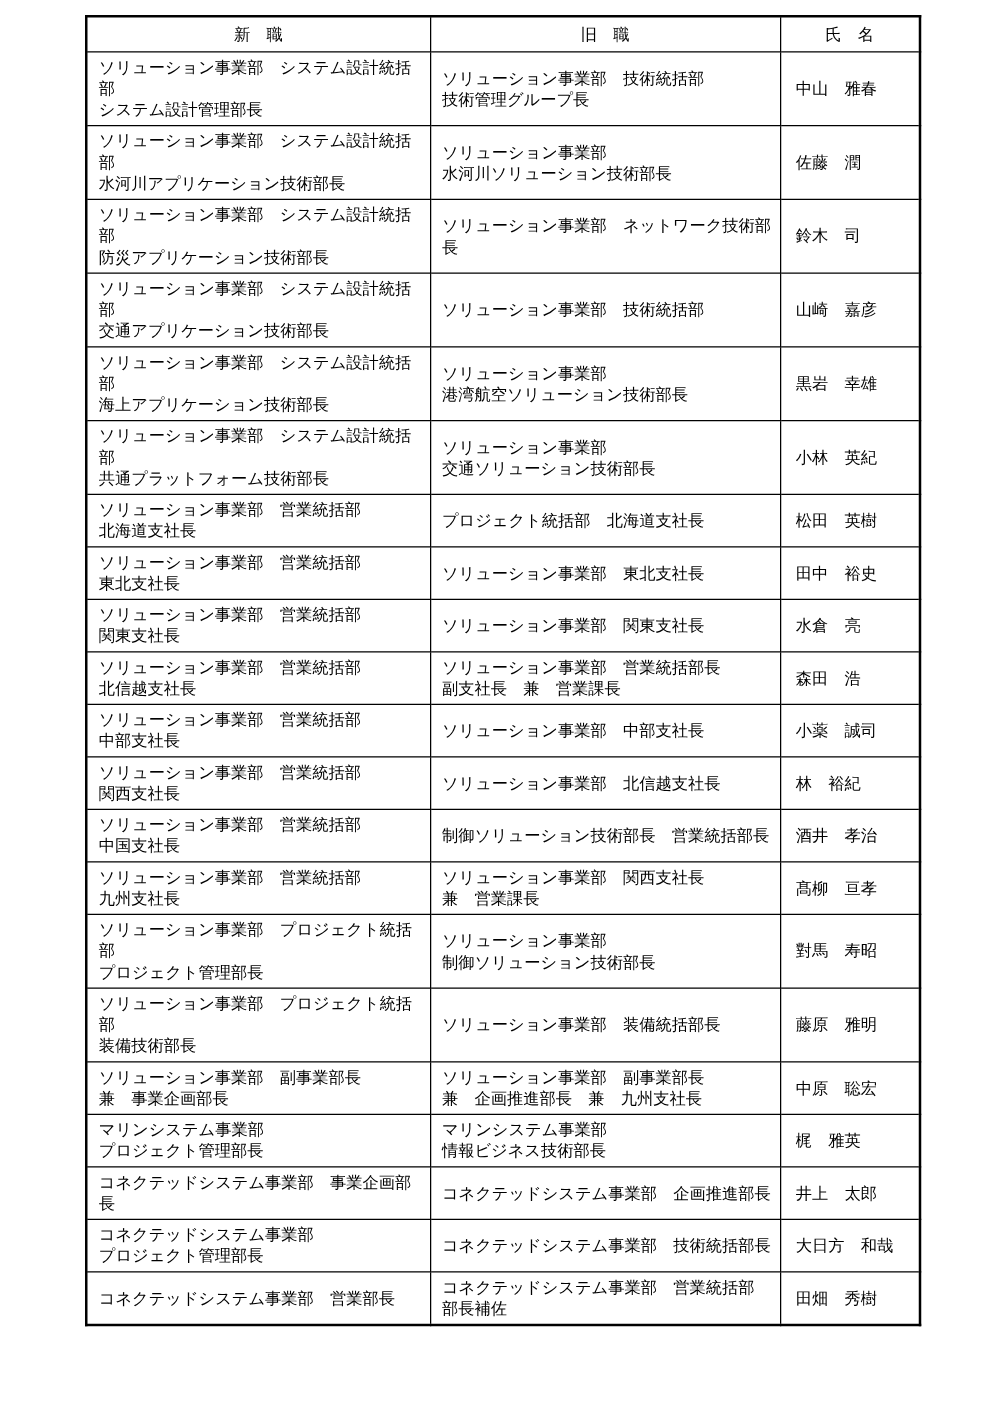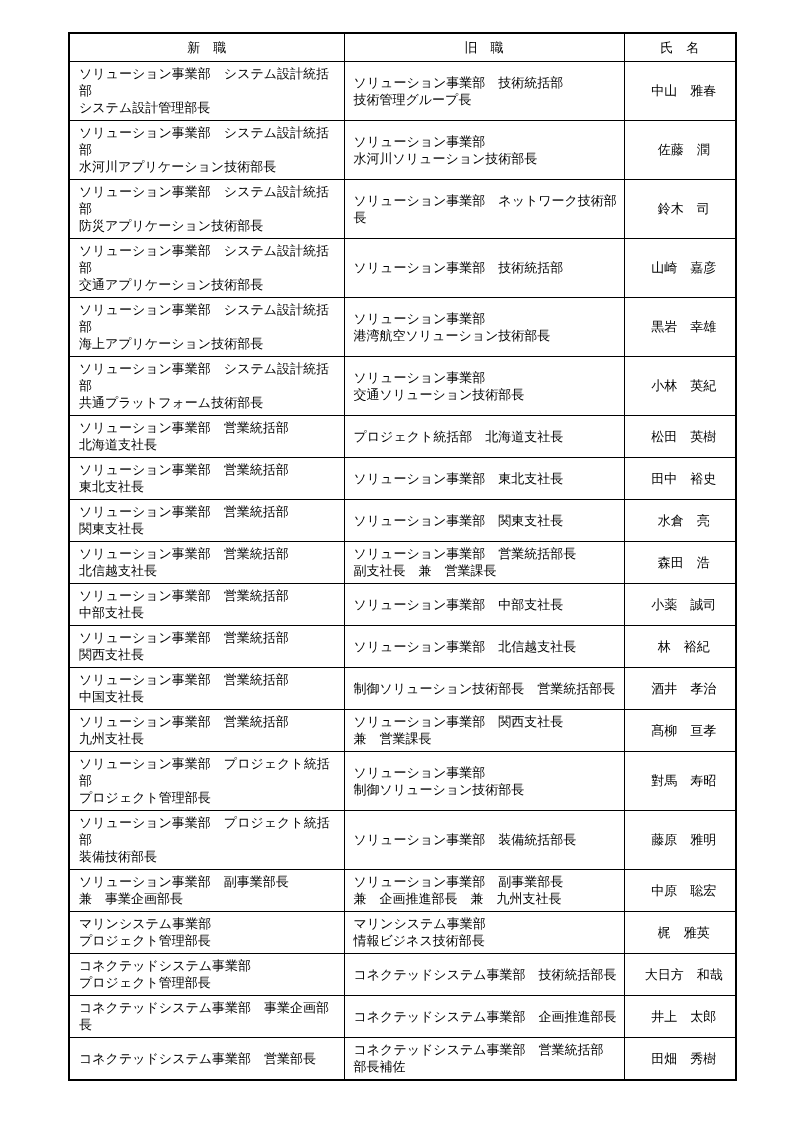--- a/index.html
+++ b/index.html
@@ -7,21 +7,21 @@
     margin: 0; padding: 0;
     background: #ffffff;
     font-family: "Liberation Serif", "DejaVu Serif", serif;
     color: #000000;
   }
   .page {
     width: 696px;
     height: 1131px;
     position: relative;
     background: #ffffff;
-    padding: 32px 66px 0 68px;
+    padding: 12px 66px 0 68px;
   }
   table.personnel {
     border-collapse: collapse;
     width: 667px;
     border: 2px solid #000;
     table-layout: fixed;
   }
   col.c-new  { width: 275px; }
   col.c-old  { width: 280px; }
   col.c-name { width: 112px; }
@@ -36,21 +36,21 @@
     text-align: center;
     padding: 5px 2px;
     height: 27px;
   }
   td.pos {
     text-align: left;
     padding: 3px 6px 4px 9px;
     white-space: pre-line;
   }
   td.name {
-    text-align: center;
+    text-align: left;
     padding: 3px 4px 4px 12px;
     white-space: pre-line;
   }
 </style>
 </head>
 <body>
 
 <div class="page">
 
   <table class="personnel">
@@ -178,31 +178,31 @@
           <td class="name">中原　聡宏</td>
         </tr>
         <tr>
           <td class="pos">マリンシステム事業部
 プロジェクト管理部長</td>
           <td class="pos">マリンシステム事業部
 情報ビジネス技術部長</td>
           <td class="name">梶　雅英</td>
         </tr>
         <tr>
+          <td class="pos">コネクテッドシステム事業部　事業企画部長</td>
+          <td class="pos">コネクテッドシステム事業部　企画推進部長</td>
+          <td class="name">井上　太郎</td>
+        </tr>
+        <tr>
           <td class="pos">コネクテッドシステム事業部
 プロジェクト管理部長</td>
           <td class="pos">コネクテッドシステム事業部　技術統括部長</td>
           <td class="name">大日方　和哉</td>
         </tr>
         <tr>
-          <td class="pos">コネクテッドシステム事業部　事業企画部長</td>
-          <td class="pos">コネクテッドシステム事業部　企画推進部長</td>
-          <td class="name">井上　太郎</td>
-        </tr>
-        <tr>
           <td class="pos">コネクテッドシステム事業部　営業部長</td>
           <td class="pos">コネクテッドシステム事業部　営業統括部
 部長補佐</td>
           <td class="name">田畑　秀樹</td>
         </tr>
       </tbody>
   </table>
 
 </div>
 

